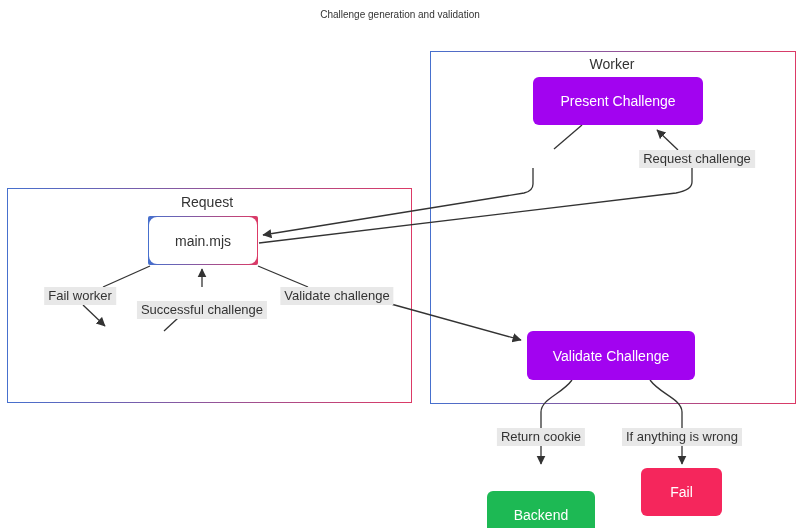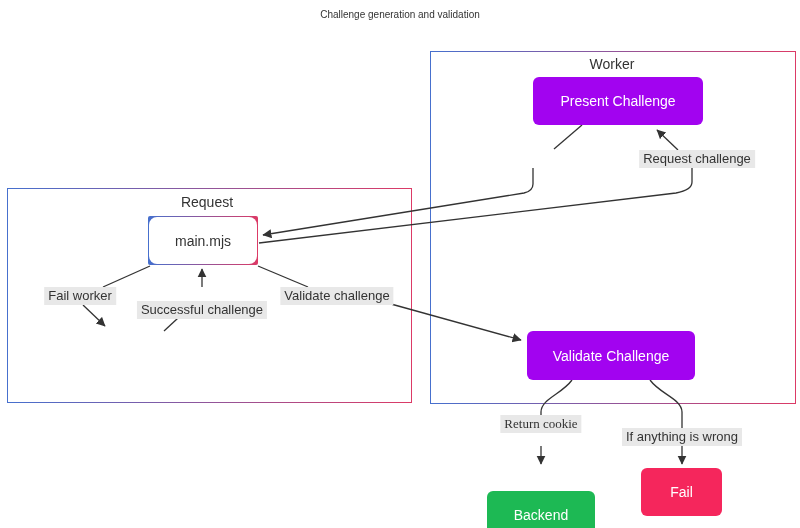--- a/index.html
+++ b/index.html
@@ -145,16 +145,16 @@
     <div class="gnode-inner">
       <span>main.mjs</span>
     </div>
   </div>
 
 
   <span class="edge-label" style="left:697px; top:159px;">Request challenge</span>
   <span class="edge-label" style="left:80px; top:296px;">Fail worker</span>
   <span class="edge-label" style="left:202px; top:296px;margin-top:14px;">Successful challenge</span>
   <span class="edge-label" style="left:337px; top:296px;">Validate challenge</span>
-  <span class="edge-label" style="left:541px; top:424px;font-family:Liberation Serif, serif;">Return cookie</span>
+  <span class="edge-label" style="left:541px; top:437px;">Return cookie</span>
   <span class="edge-label" style="left:682px; top:437px;">If anything is wrong</span>
 
 </div>
 
 </body></html>

